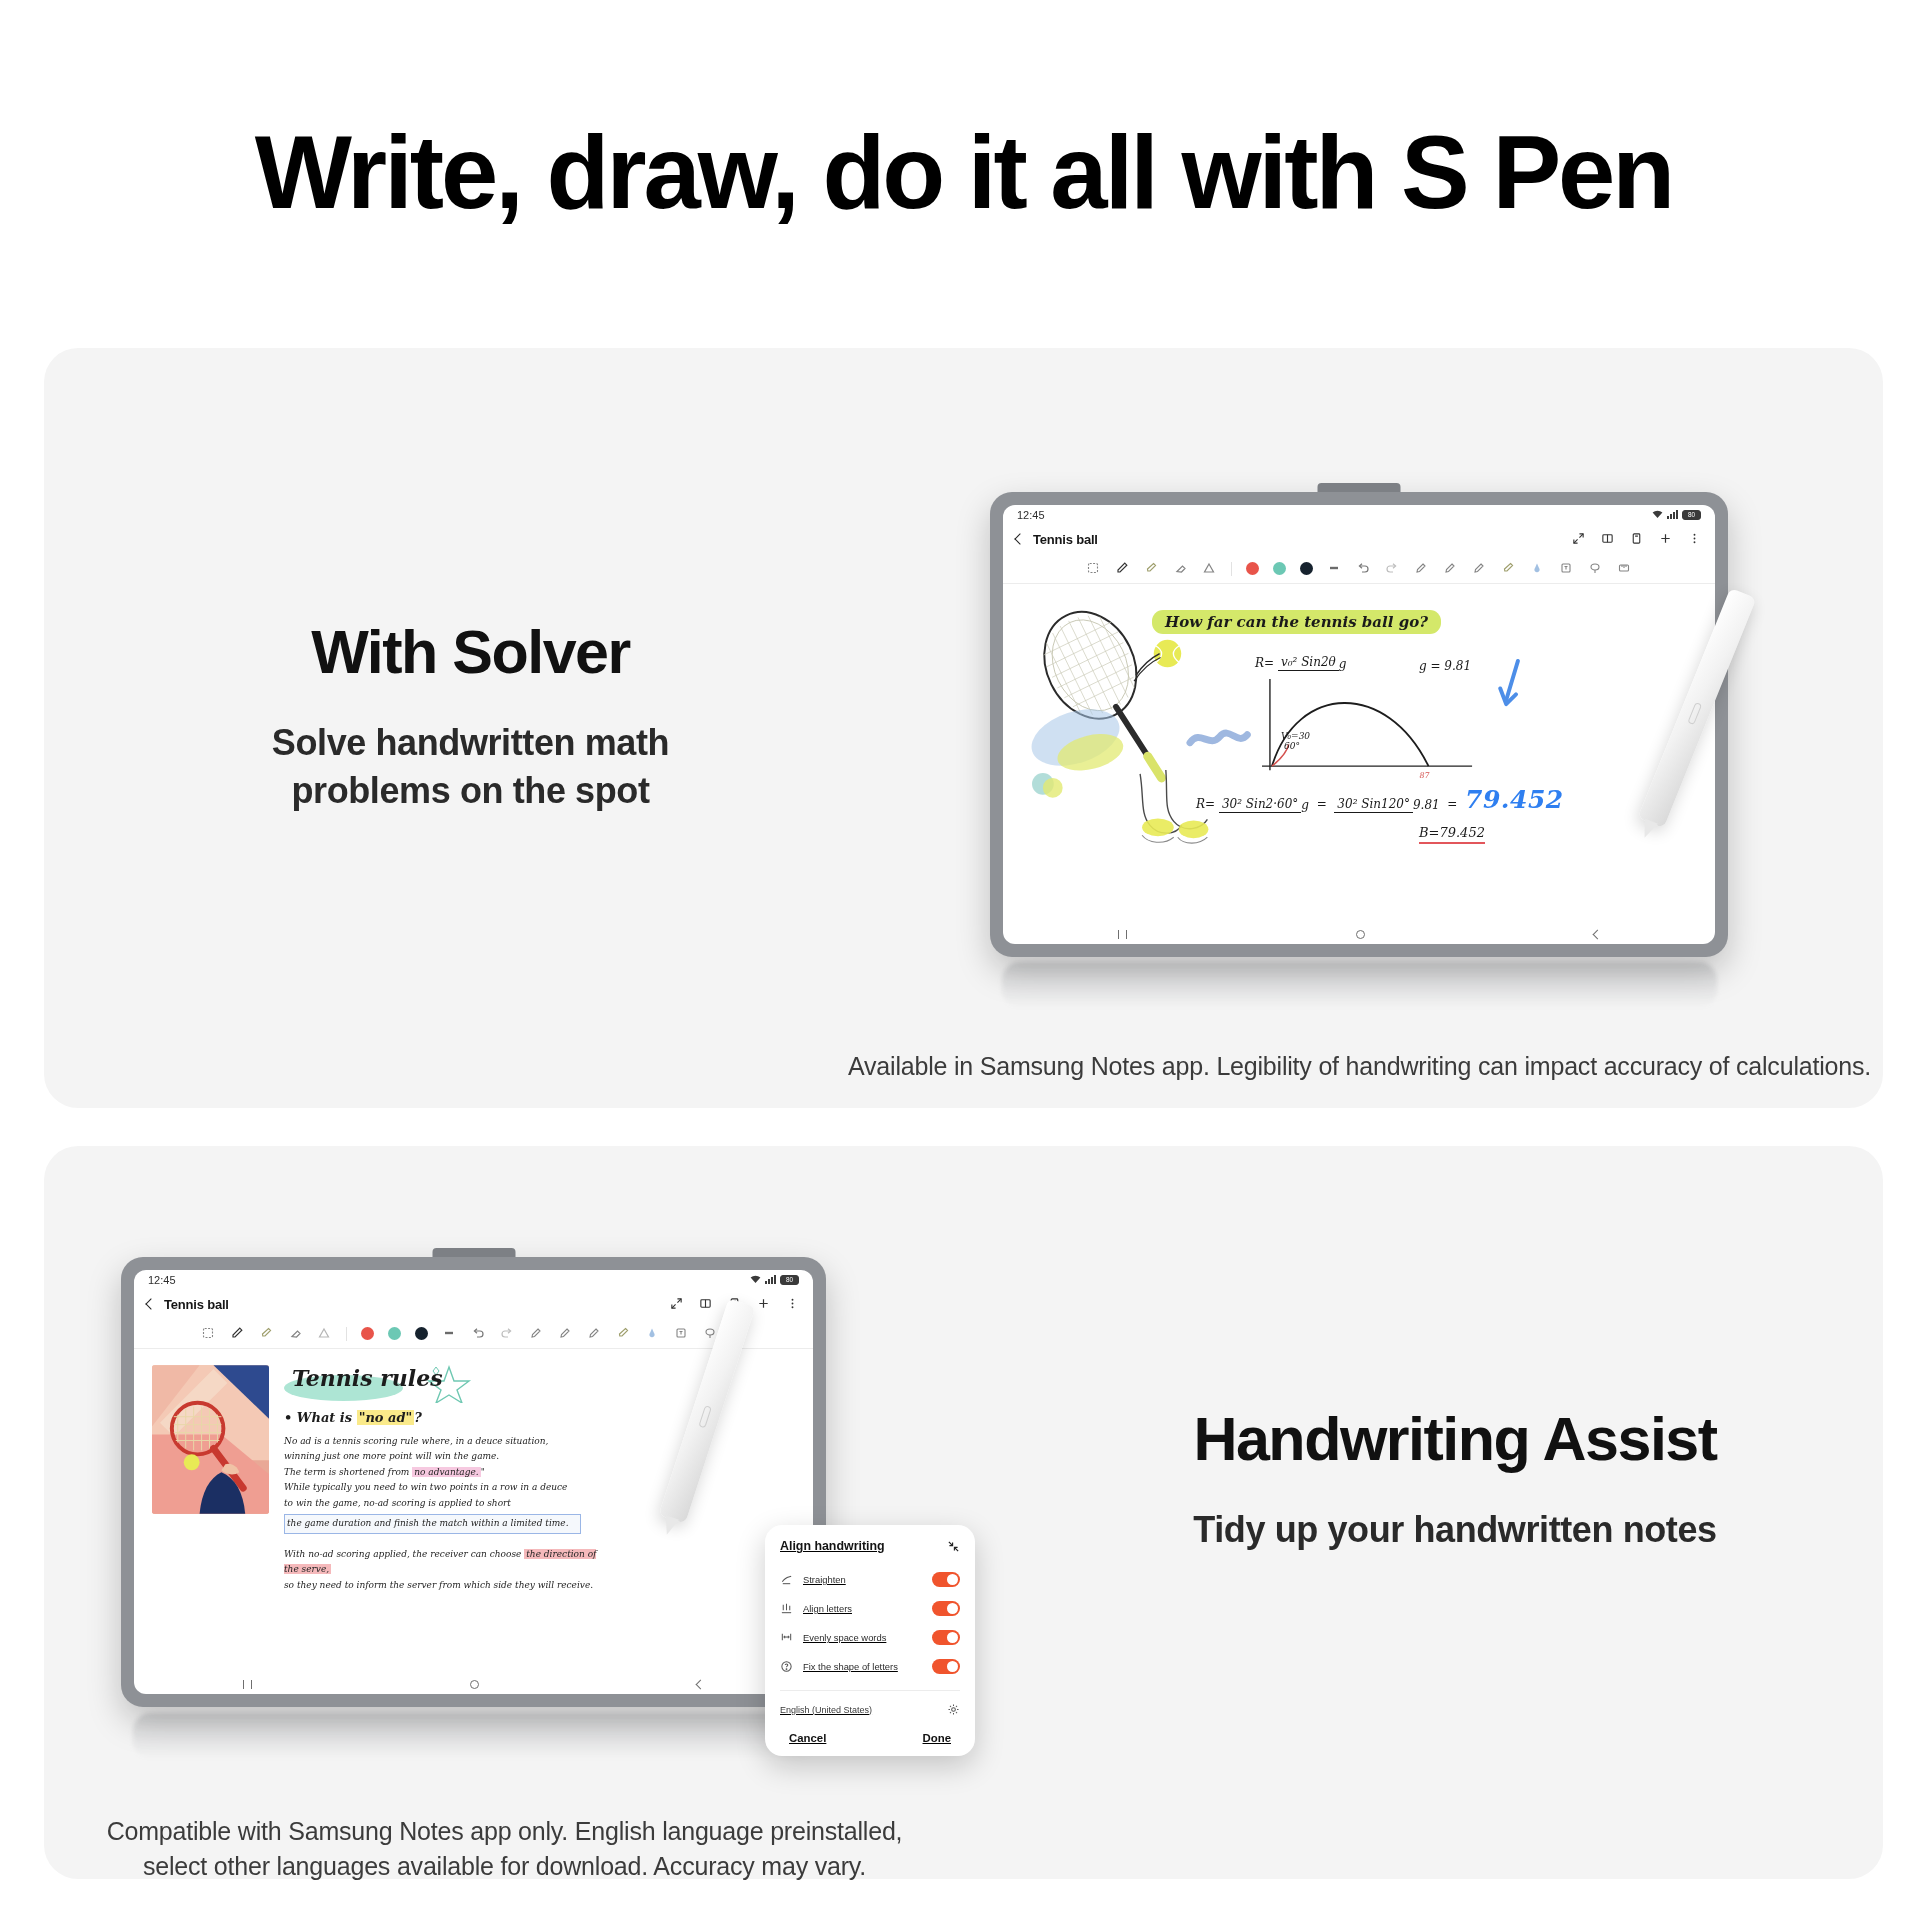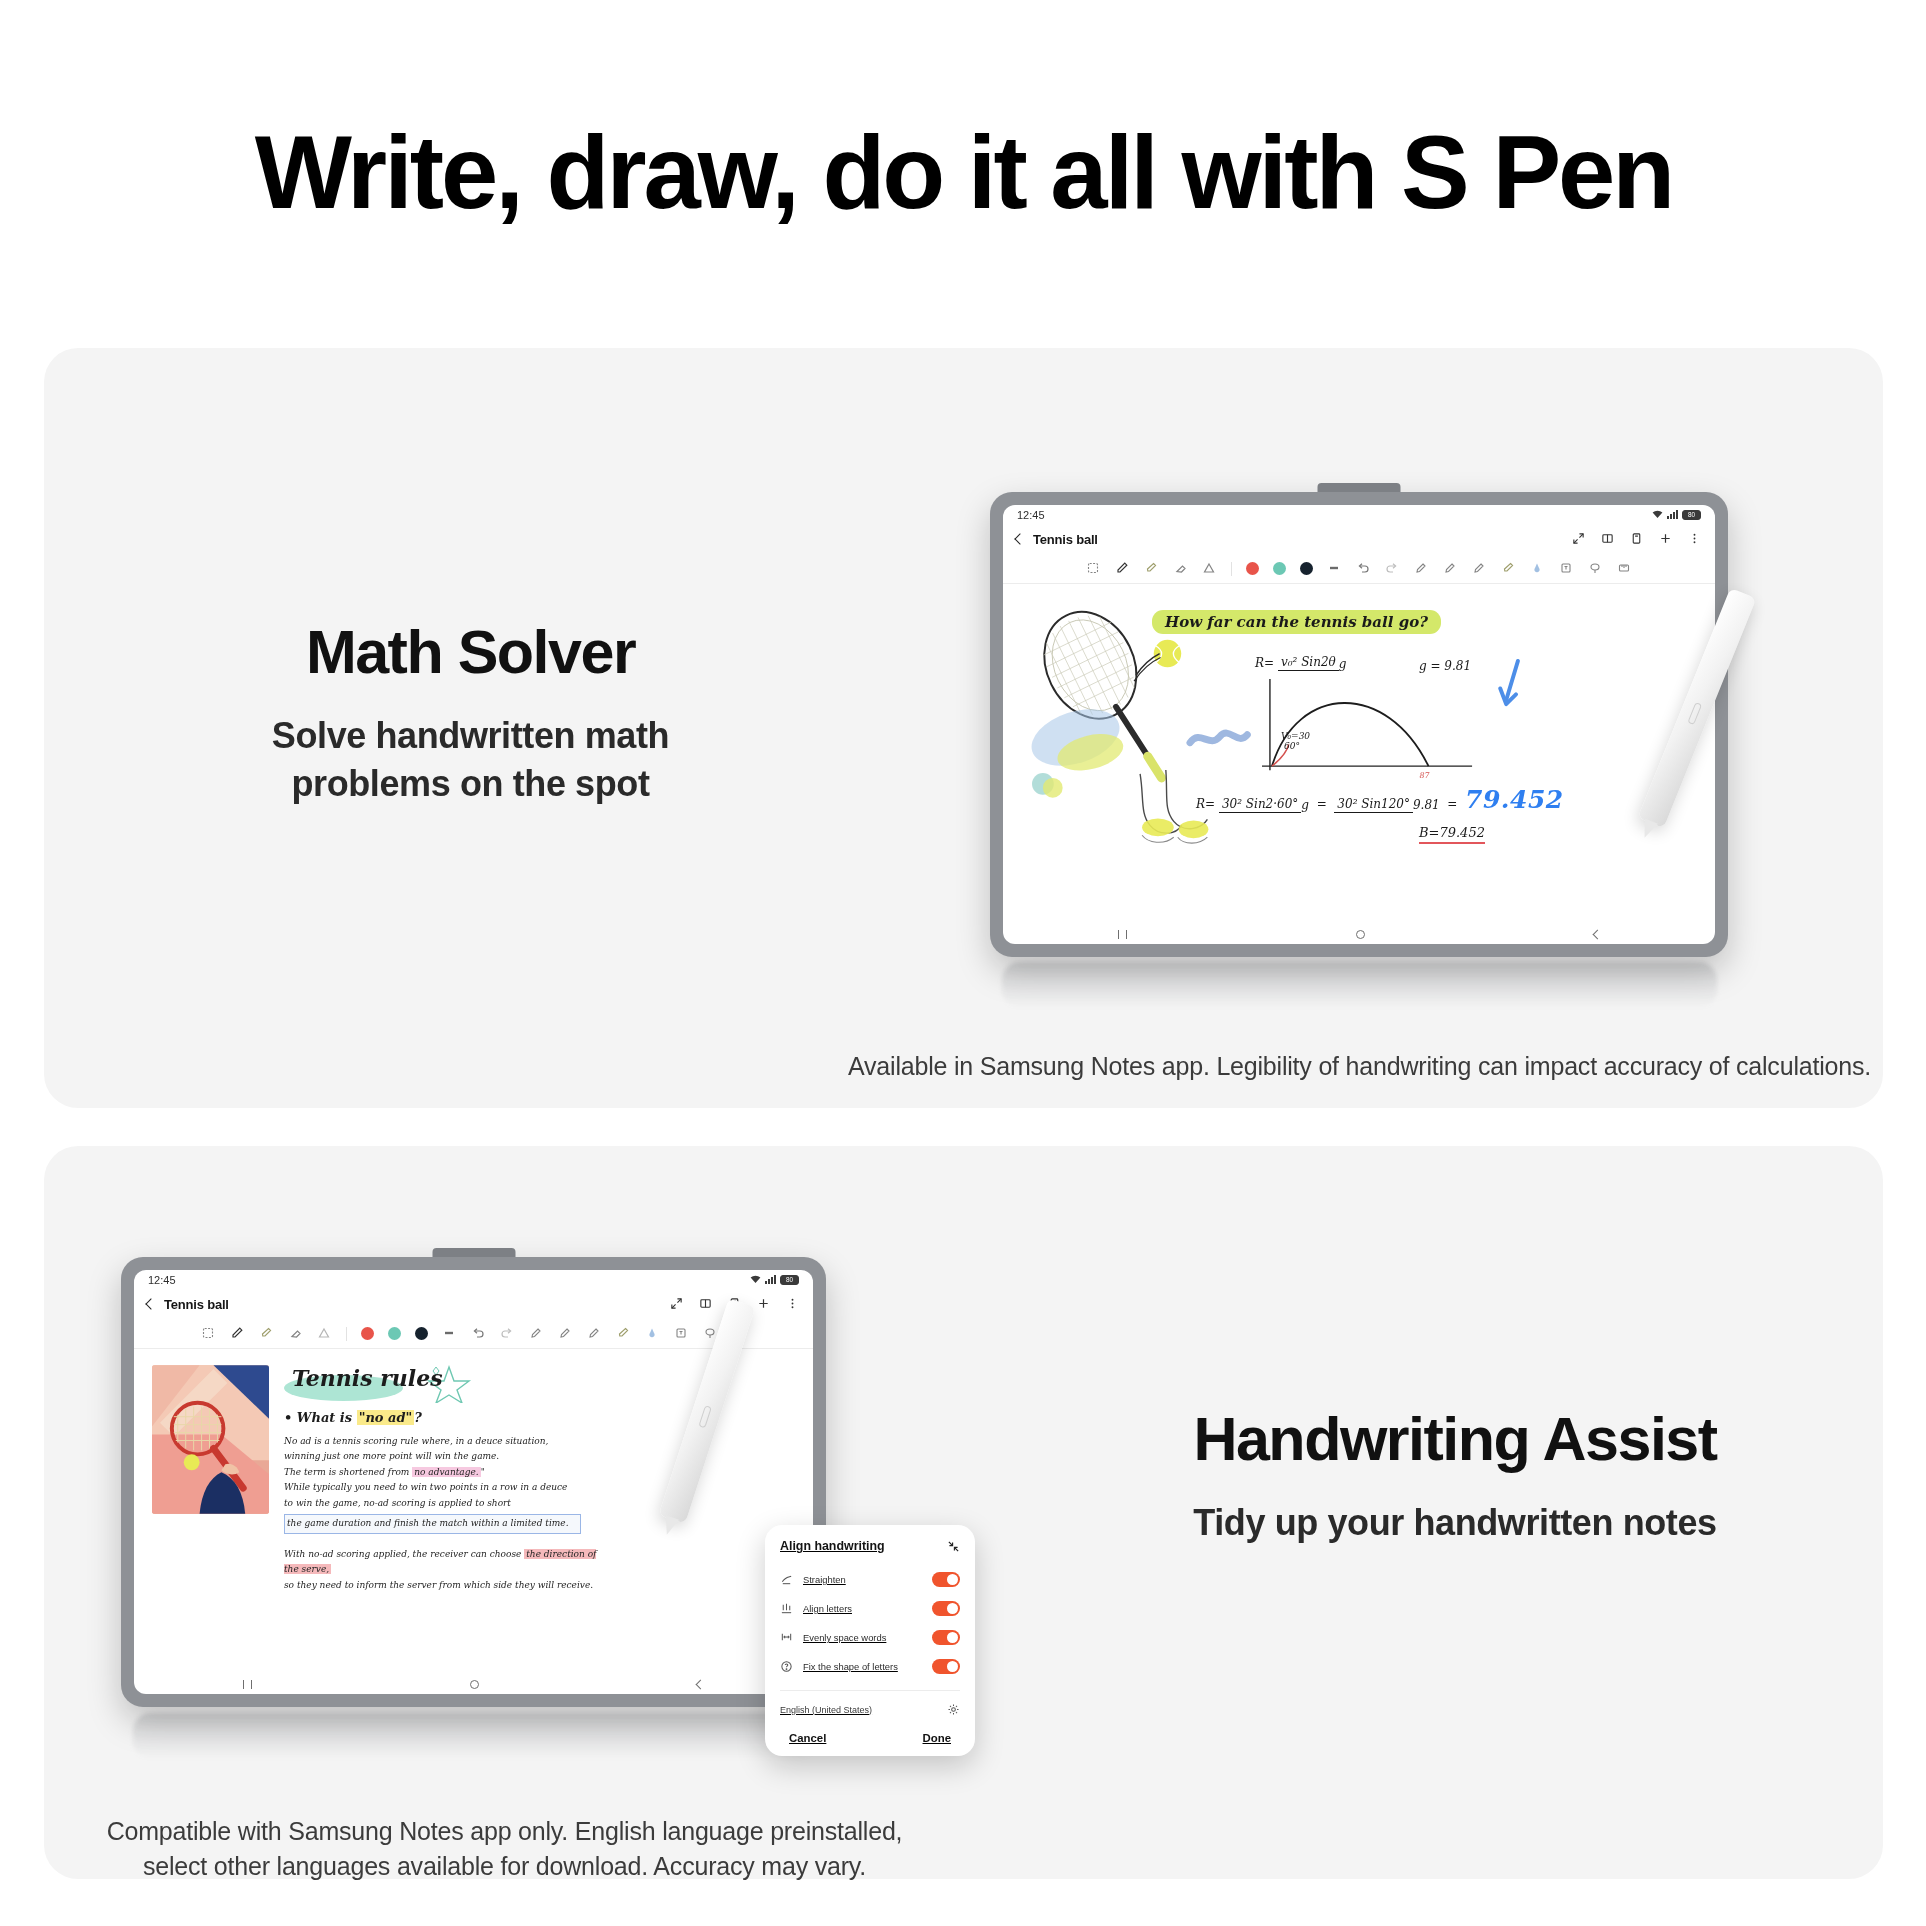--- a/index.html
+++ b/index.html
@@ -27,21 +27,21 @@
   #panel-math { left: 44px; top: 348px; width: 1839px; height: 760px; }
   #panel-hw   { left: 44px; top: 1146px; width: 1839px; height: 733px; }
 
   
   .feat-title {
     font-size: 61px; font-weight: 700; color: #111; letter-spacing: -1.5px;
     line-height: 1.1;
   }
   .feat-sub {
     font-size: 36px; font-weight: 600; color: #2a2a2a; letter-spacing: -0.4px;
-    line-height: 1.32; margin-top: 26px;
+    line-height: 1.32; margin-top: 33px;
   }
   #math-text {
     position: absolute; left: 129px; top: 619px; width: 683px; text-align: center;
   }
   #hw-text {
     position: absolute; left: 1064px; top: 1406px; width: 782px; text-align: center;
   }
 
   
   .disclaimer {
@@ -249,21 +249,21 @@
 </head>
 <body>
 
 <div class="page">
 
   <h1 class="headline">Write, draw, do it all with S Pen</h1>
 
   <div class="panel" id="panel-math"></div>
 
   <div id="math-text">
-    <div class="feat-title">Math Solver</div>
+    <div class="feat-title">With Solver</div>
     <div class="feat-sub">
       <div>Solve handwritten math</div>
       <div>problems on the spot</div>
     </div>
   </div>
 
   <div class="reflection" id="refl-math"></div>
 
   <div class="tablet" id="tablet-math">
     <div class="cam-bump"></div>

